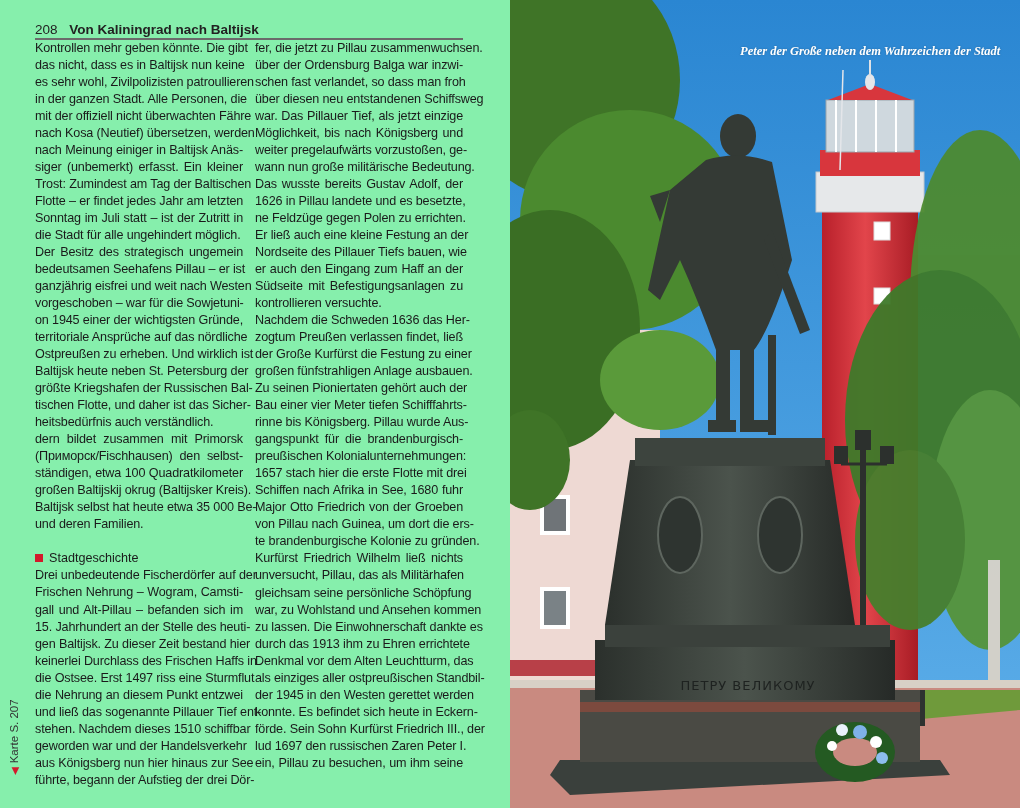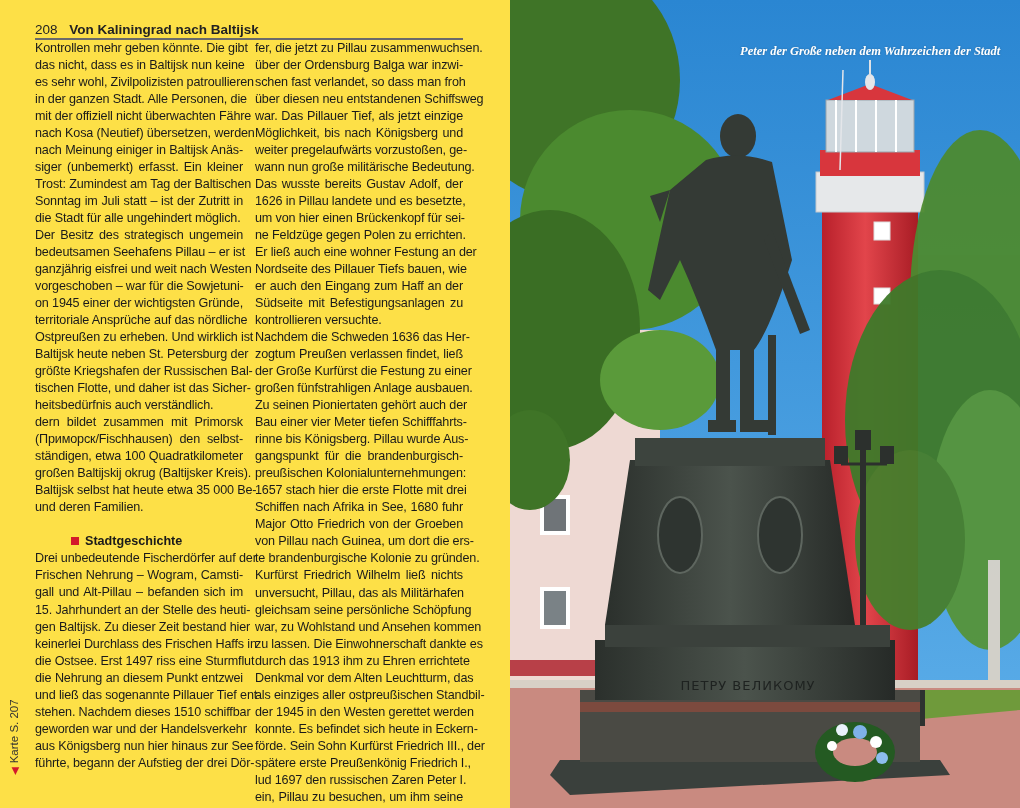--- a/index.html
+++ b/index.html
@@ -1,27 +1,27 @@
 <!DOCTYPE html>
 <html><head>
 <meta charset="utf-8">
 <style>
   html,body{margin:0;padding:0;}
   body{width:1020px;height:808px;position:relative;overflow:hidden;background:#fff;font-family:"Liberation Sans","DejaVu Sans",sans-serif;color:#1a1a1a;}
-  .page-left{position:absolute;left:0;top:0;width:510px;height:808px;background:#fde047;}
+  .page-left{position:absolute;left:0;top:0;width:510px;height:808px;background:#86efac;}
   .header{position:absolute;left:35px;top:22px;width:428px;height:16px;border-bottom:2px solid #6a6a6a;font-size:13.5px;line-height:16px;}
   .header .pnum{font-weight:normal;margin-right:8px;color:#222;}
   .header .ptitle{font-weight:bold;color:#222;}
   .col{position:absolute;top:40px;width:208px;font-size:12.6px;line-height:17.02px;}
   .col1{left:35px;}
   .col2{left:255px;}
   .line{display:block;text-align:justify;text-align-last:justify;white-space:nowrap;height:17.02px;overflow:visible;letter-spacing:-0.15px;}
   .line.last{text-align-last:left;}
   .gap{height:17px;}
-  .subhead{display:block;font-weight:bold;height:17.02px;margin-left:36px;}
+  .subhead{display:block;font-weight:normal;height:17.02px;}
   .subhead .sq{display:inline-block;width:8px;height:8px;background:#d3192b;margin-right:6px;vertical-align:0px;}
   .margin-ref{position:absolute;left:8px;top:775px;transform:rotate(-90deg);transform-origin:left top;font-size:11.5px;color:#333;white-space:nowrap;}
   .margin-ref .tri{color:#d3192b;font-size:10px;margin-right:4px;}
   .photo{position:absolute;left:510px;top:0;width:510px;height:808px;overflow:hidden;background:#2f8fd6;}
   .caption{position:absolute;left:740px;top:44px;color:#fff;font-family:"Liberation Serif","DejaVu Serif",serif;font-style:italic;font-weight:bold;font-size:12.5px;white-space:nowrap;text-shadow:0 0 2px rgba(0,0,0,.25);}
 </style>
 </head>
 <body>
 
 <div class="page-left">
@@ -34,20 +34,21 @@
     <div>
         <span class="line">Kontrollen mehr geben könnte. Die gibt</span>
         <span class="line">das nicht, dass es in Baltijsk nun keine</span>
         <span class="line">es sehr wohl, Zivilpolizisten patroullieren</span>
         <span class="line">in der ganzen Stadt. Alle Personen, die</span>
         <span class="line">mit der offiziell nicht überwachten Fähre</span>
         <span class="line">nach Kosa (Neutief) übersetzen, werden</span>
         <span class="line">nach Meinung einiger in Baltijsk Anäs-</span>
         <span class="line">siger (unbemerkt) erfasst. Ein kleiner</span>
         <span class="line">Trost: Zumindest am Tag der Baltischen</span>
+        <span class="line">Flotte – er findet jedes Jahr am letzten</span>
         <span class="line">Sonntag im Juli statt – ist der Zutritt in</span>
         <span class="line last">die Stadt für alle ungehindert möglich.</span>
       </div>
     <div>
         <span class="line">Der Besitz des strategisch ungemein</span>
         <span class="line">bedeutsamen Seehafens Pillau – er ist</span>
         <span class="line">ganzjährig eisfrei und weit nach Westen</span>
         <span class="line">vorgeschoben – war für die Sowjetuni-</span>
         <span class="line">on 1945 einer der wichtigsten Gründe,</span>
         <span class="line">territoriale Ansprüche auf das nördliche</span>
@@ -91,23 +92,22 @@
         <span class="line">fer, die jetzt zu Pillau zusammenwuchsen.</span>
         <span class="line">über der Ordensburg Balga war inzwi-</span>
         <span class="line">schen fast verlandet, so dass man froh</span>
         <span class="line">über diesen neu entstandenen Schiffsweg</span>
         <span class="line">war. Das Pillauer Tief, als jetzt einzige</span>
         <span class="line">Möglichkeit, bis nach Königsberg und</span>
         <span class="line">weiter pregelaufwärts vorzustoßen, ge-</span>
         <span class="line">wann nun große militärische Bedeutung.</span>
         <span class="line">Das wusste bereits Gustav Adolf, der</span>
         <span class="line">1626 in Pillau landete und es besetzte,</span>
-        <span class="line">um von hier einen Brückenkopf für sei-</span>
         <span class="line">ne Feldzüge gegen Polen zu errichten.</span>
-        <span class="line">Er ließ auch eine wohner Festung an der</span>
+        <span class="line">Er ließ auch eine kleine Festung an der</span>
         <span class="line">Nordseite des Pillauer Tiefs bauen, wie</span>
         <span class="line">er auch den Eingang zum Haff an der</span>
         <span class="line">Südseite mit Befestigungsanlagen zu</span>
         <span class="line last">kontrollieren versuchte.</span>
       </div>
     <div>
         <span class="line">Nachdem die Schweden 1636 das Her-</span>
         <span class="line">zogtum Preußen verlassen findet, ließ</span>
         <span class="line">der Große Kurfürst die Festung zu einer</span>
         <span class="line">großen fünfstrahligen Anlage ausbauen.</span>
@@ -125,21 +125,20 @@
         <span class="line">unversucht, Pillau, das als Militärhafen</span>
         <span class="line">gleichsam seine persönliche Schöpfung</span>
         <span class="line">war, zu Wohlstand und Ansehen kommen</span>
         <span class="line">zu lassen. Die Einwohnerschaft dankte es</span>
         <span class="line">durch das 1913 ihm zu Ehren errichtete</span>
         <span class="line">Denkmal vor dem Alten Leuchtturm, das</span>
         <span class="line">als einziges aller ostpreußischen Standbil-</span>
         <span class="line">der 1945 in den Westen gerettet werden</span>
         <span class="line">konnte. Es befindet sich heute in Eckern-</span>
         <span class="line">förde. Sein Sohn Kurfürst Friedrich III., der</span>
-        <span class="line">spätere erste Preußenkönig Friedrich I.,</span>
         <span class="line">lud 1697 den russischen Zaren Peter I.</span>
         <span class="line">ein, Pillau zu besuchen, um ihm seine</span>
       </div>
   </div>
 
   <div class="margin-ref">
     <span class="tri">◀</span><span>Karte S. 207</span>
   </div>
 </div>
 

